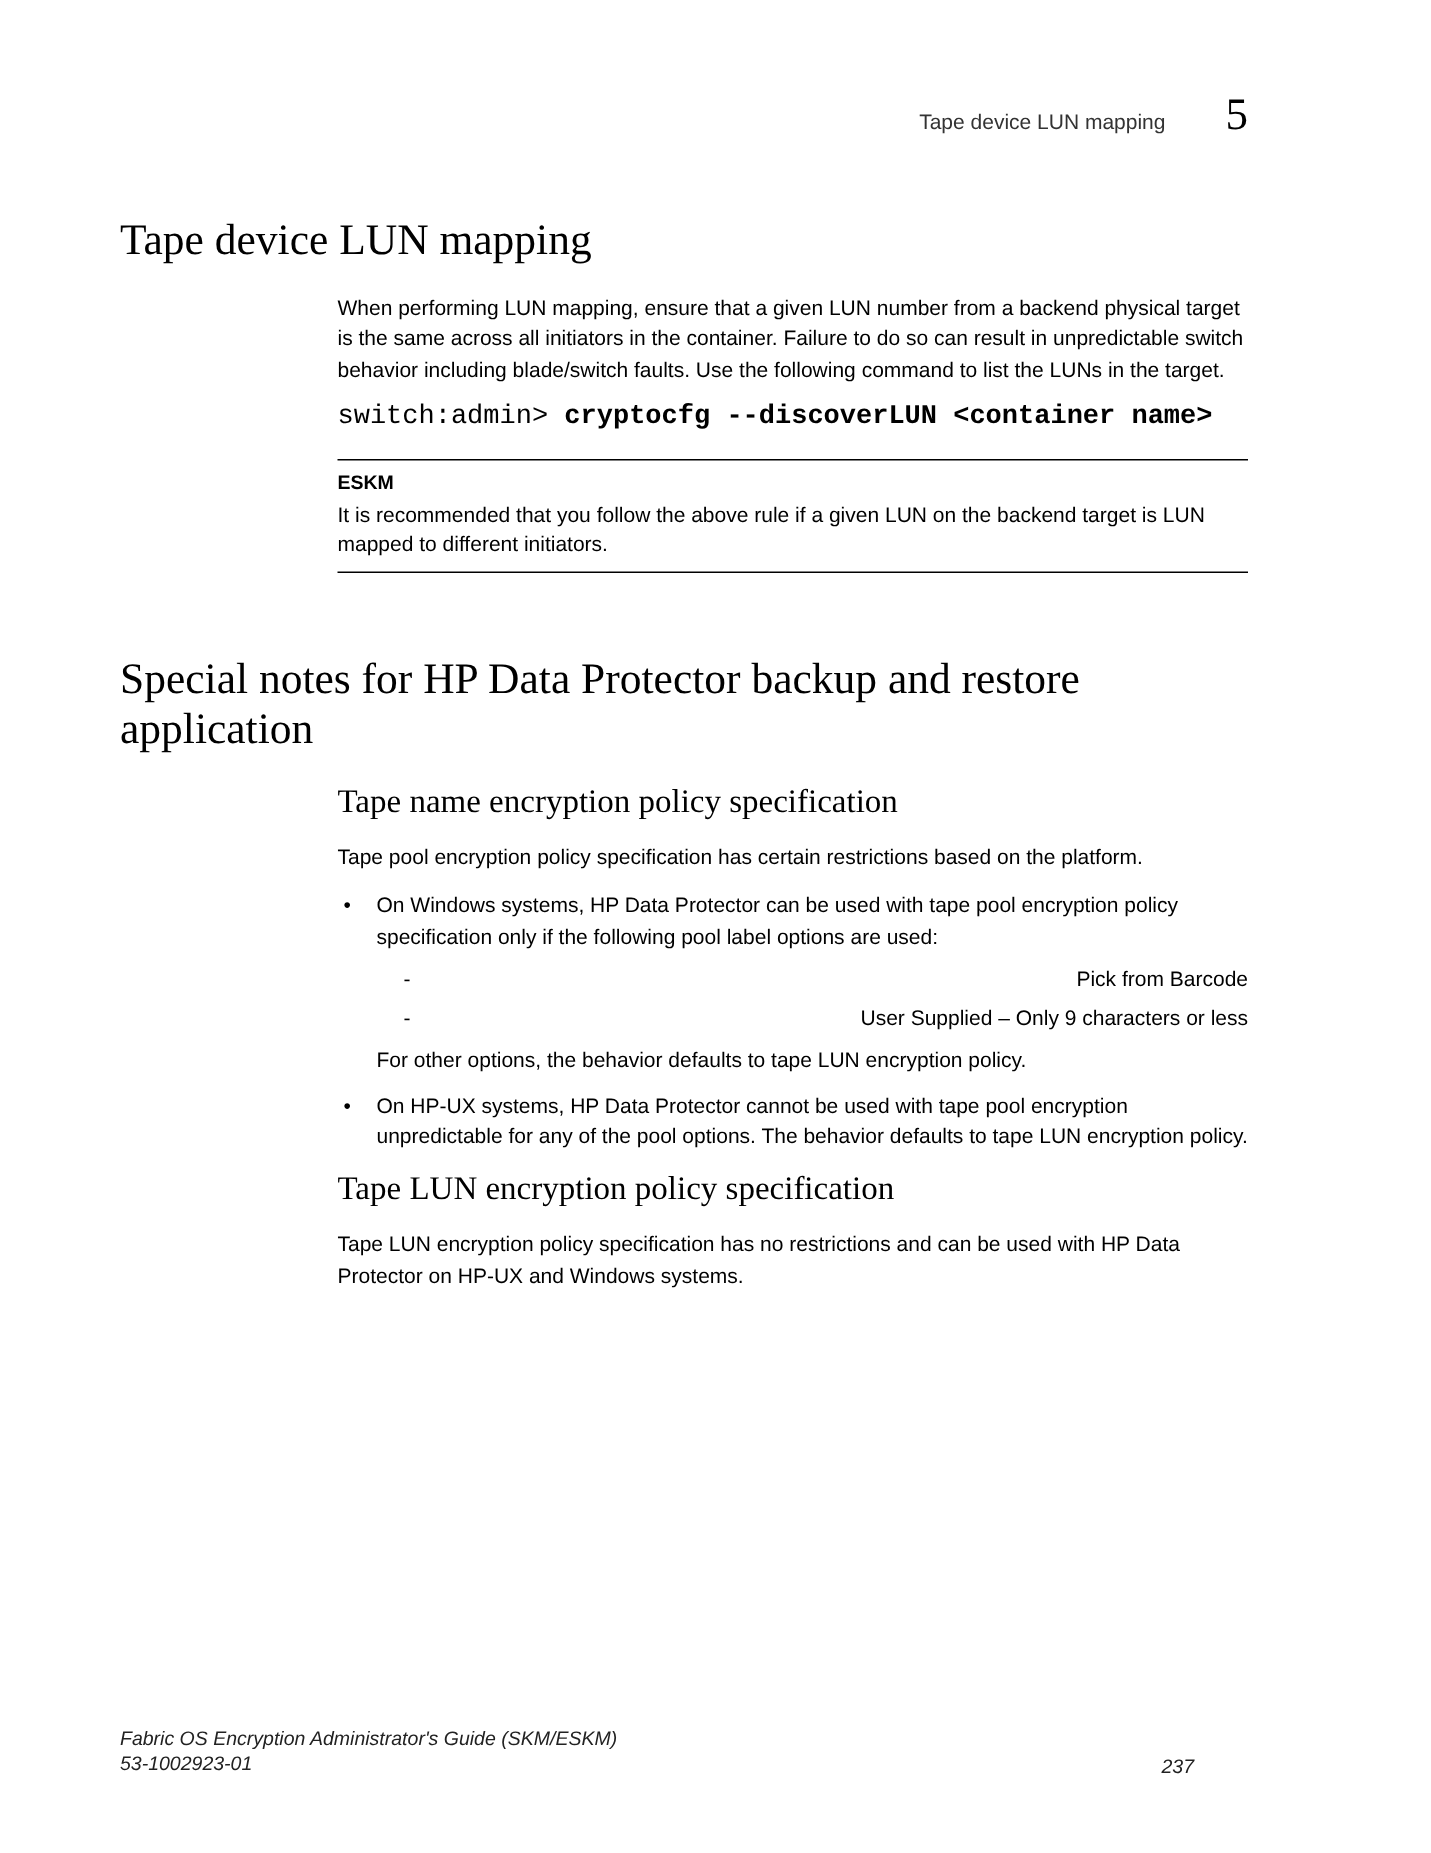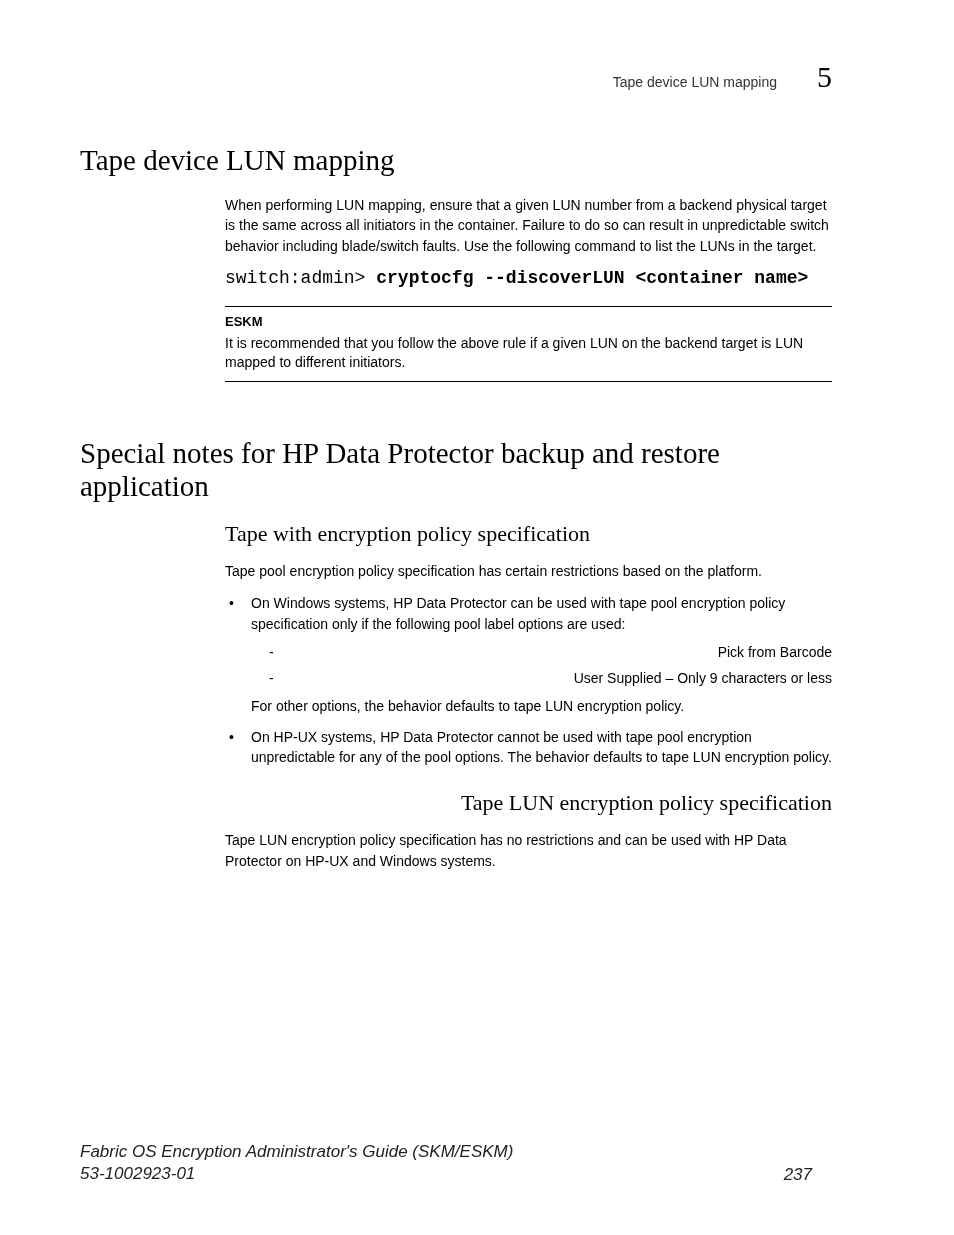--- a/index.html
+++ b/index.html
@@ -121,25 +121,25 @@
     }
     .sub-para {
       font-size: 14px;
       line-height: 1.45;
       margin: 6px 0 0 0;
     }
     .footer {
       position: absolute;
       bottom: 50px;
       left: 80px;
-      right: 80px;
+      right: 96px;
       display: flex;
       justify-content: space-between;
       align-items: flex-end;
-      font-size: 17px;
+      font-size: 13px;
       font-style: italic;
       color: #222;
     }
     .footer-left {
       line-height: 1.3;
     }
   </style>
 </head>
 <body>
 
@@ -161,38 +161,38 @@
     <div class="note-block">
       <p class="note-label">ESKM</p>
       <p class="note-text">It is recommended that you follow the above rule if a given LUN on the backend target is LUN mapped to different initiators.</p>
     </div>
   </div>
 
   <h1 class="section-gap">Special notes for HP Data Protector backup and restore application</h1>
 
   <div class="body-indent">
 
-    <h2>Tape with encryption policy specification</h2>
+    <h2>Tape name encryption policy specification</h2>
     <p>Tape pool encryption policy specification has certain restrictions based on the platform.</p>
 
     <ul class="bullets">
       <li>
         <span>On Windows systems, HP Data Protector can be used with tape pool encryption policy specification only if the following pool label options are used:</span>
         <ul class="dashes">
           <li>Pick from Barcode</li>
           <li>User Supplied – Only 9 characters or less</li>
         </ul>
         <div class="sub-para">For other options, the behavior defaults to tape LUN encryption policy.</div>
       </li>
       <li>
         <span>On HP-UX systems, HP Data Protector cannot be used with tape pool encryption unpredictable for any of the pool options. The behavior defaults to tape LUN encryption policy.</span>
       </li>
     </ul>
 
-    <h2 style="margin-top:23px;text-align:right;">Tape LUN encryption policy specification</h2>
+    <h2 style="margin-top:12px;">Tape LUN encryption policy specification</h2>
     <p>Tape LUN encryption policy specification has no restrictions and can be used with HP Data Protector on HP-UX and Windows systems.</p>
 
   </div>
 
   <div class="footer">
     <div class="footer-left">
       <div>Fabric OS Encryption Administrator's Guide (SKM/ESKM)</div>
       <div>53-1002923-01</div>
     </div>
     <div>237</div>

